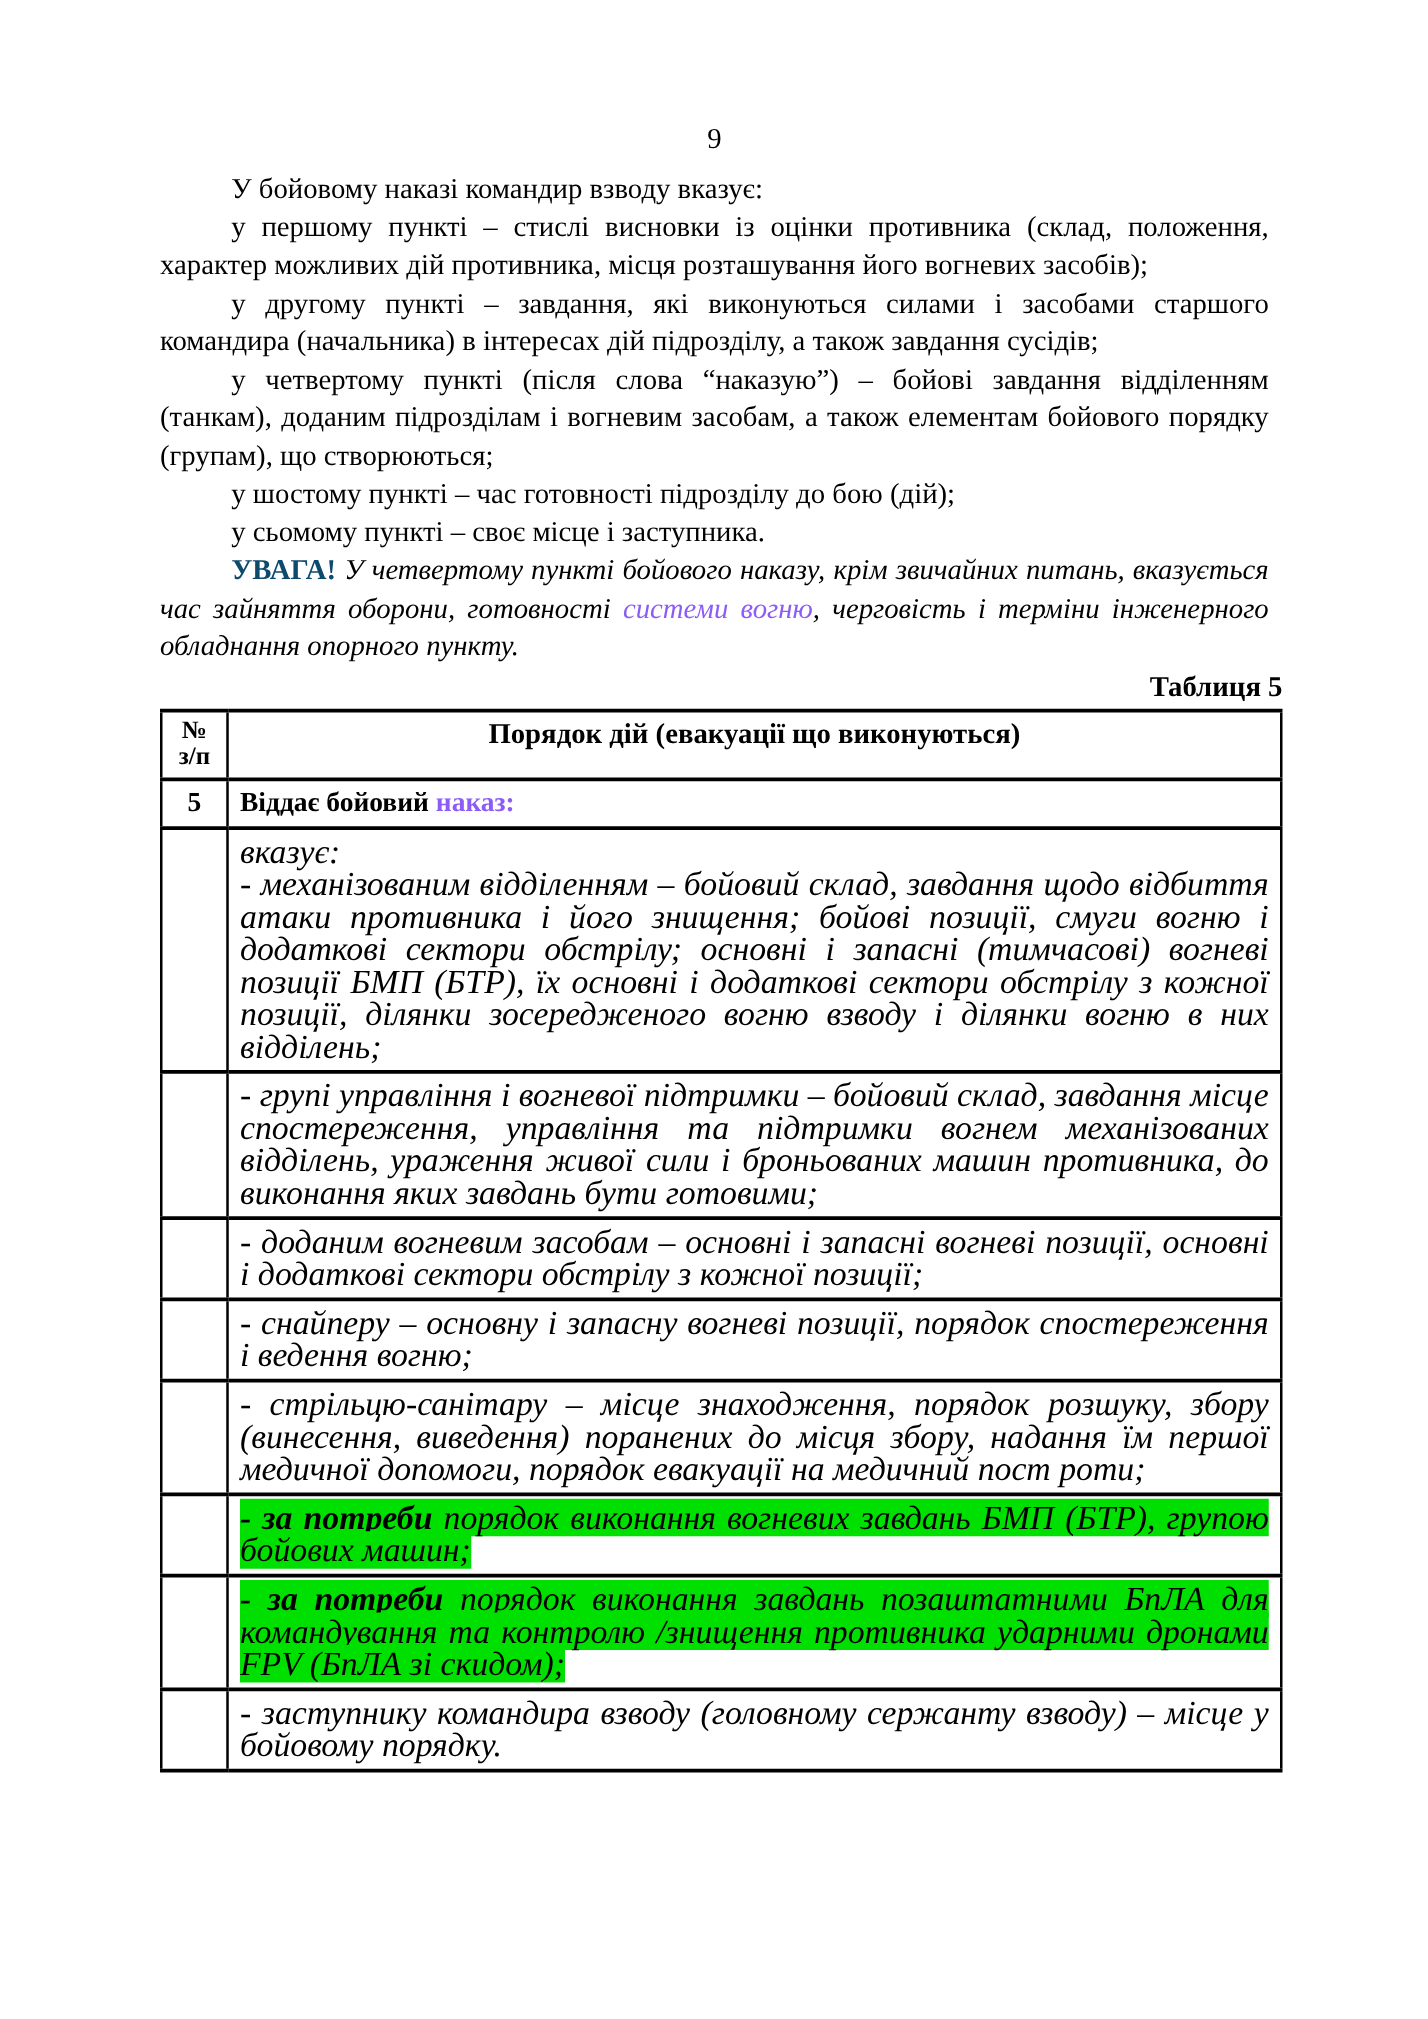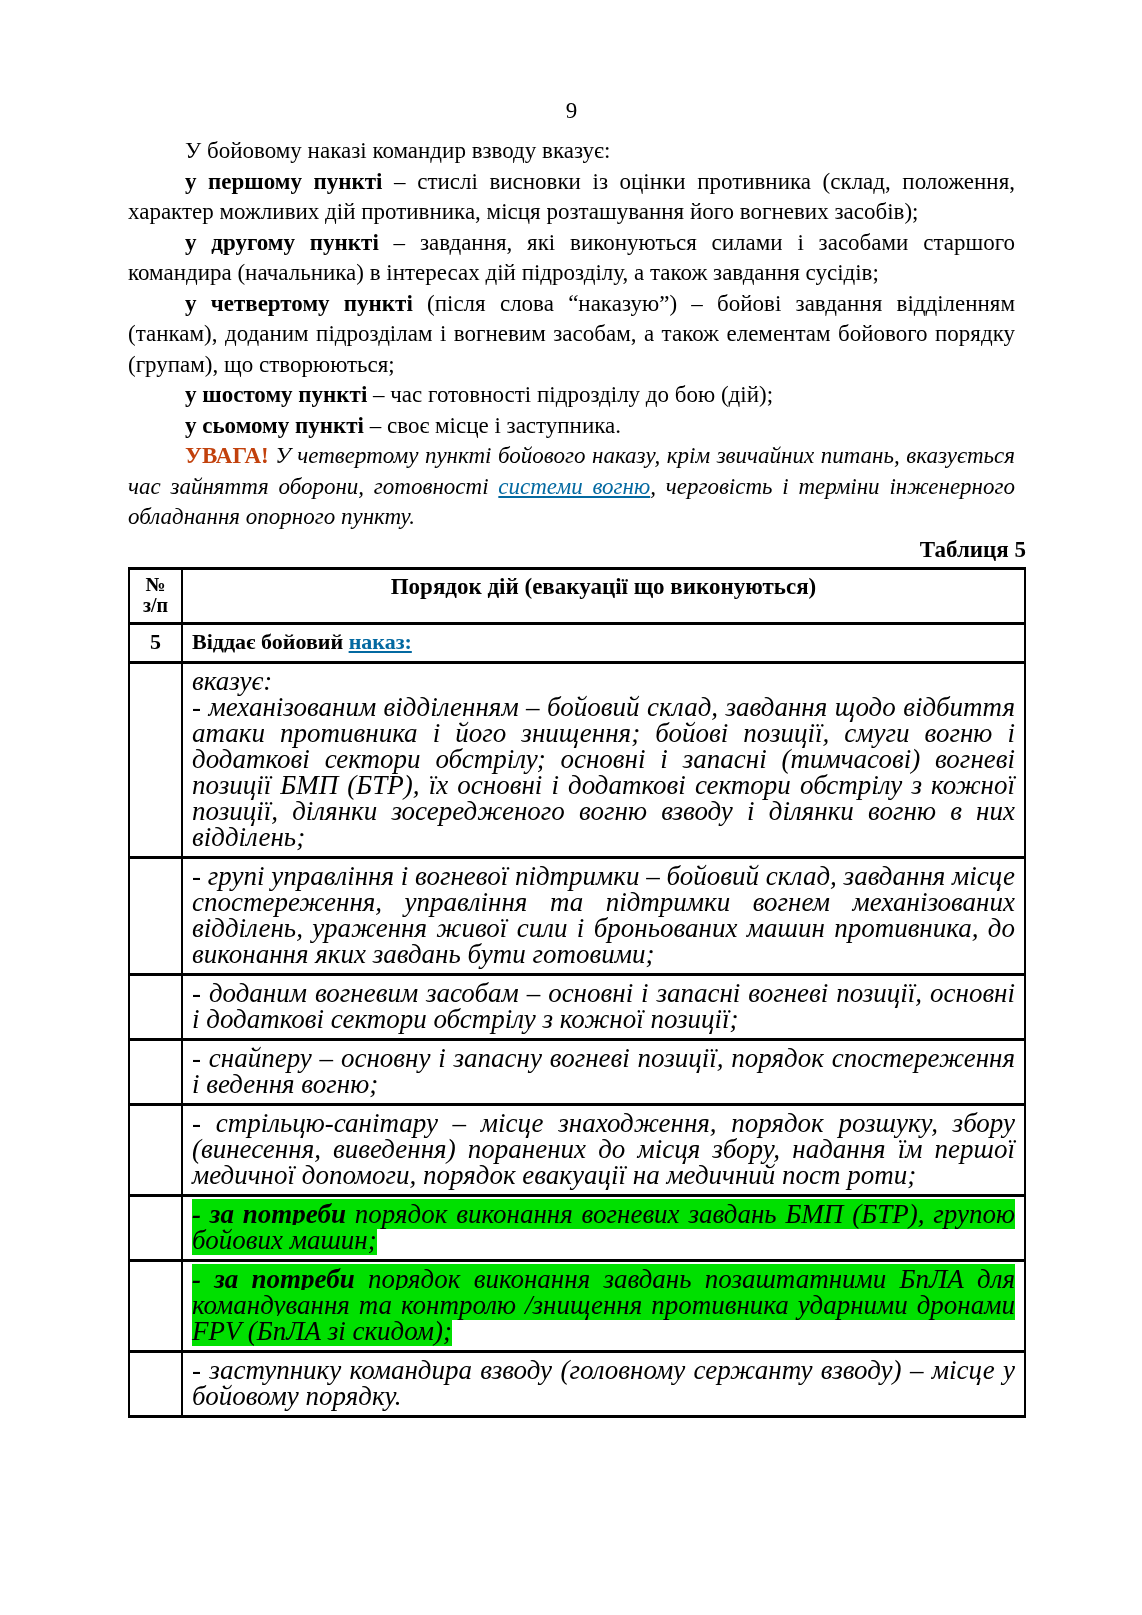--- a/index.html
+++ b/index.html
@@ -3,25 +3,25 @@
 <meta charset="utf-8">
 <style>
   html,body { margin:0; padding:0; }
   body {
     width:1142px; height:1615px; background:#ffffff; color:#000;
     font-family:"Liberation Serif", serif; position:relative; overflow:hidden;
   }
   .content { margin-left:128px; width:887px; padding-top:96px; }
   .page-number { text-align:center; font-size:23px; line-height:30px; margin-bottom:10px; }
   p.body-par { margin:0; font-size:23px; line-height:30.5px; text-align:justify; text-indent:57px; }
-  p.body-par b { font-weight:bold; }
+  p.body-par b { font-weight:normal; }
   .attention { margin-top:6px; }
-  .attention .att-label { color:#c2410c; font-weight:bold; font-style:normal; }
+  .attention .att-label { color:#0c4a6e; font-weight:bold; font-style:normal; }
   .attention .att-text { font-style:italic; }
-  .doc-link { color:#0369a1; text-decoration:underline; cursor:pointer; }
+  .doc-link { color:#8b5cf6; cursor:pointer; }
   .attention .doc-link { font-style:italic; }
   .table-wrap { width:898px; margin-top:4px; }
   .table-caption { text-align:right; font-weight:bold; font-size:23px; line-height:26px; margin:0 0 4px 0; }
   table.orders { border-collapse:collapse; width:898px; table-layout:fixed; }
   table.orders td, table.orders th {
     border-left:2px solid #000; border-right:2px solid #000;
     border-top:3px solid #000; border-bottom:3px solid #000;
     vertical-align:top; padding:4px 9px 6px 9px;
   }
   col.c-num { width:53px; }

